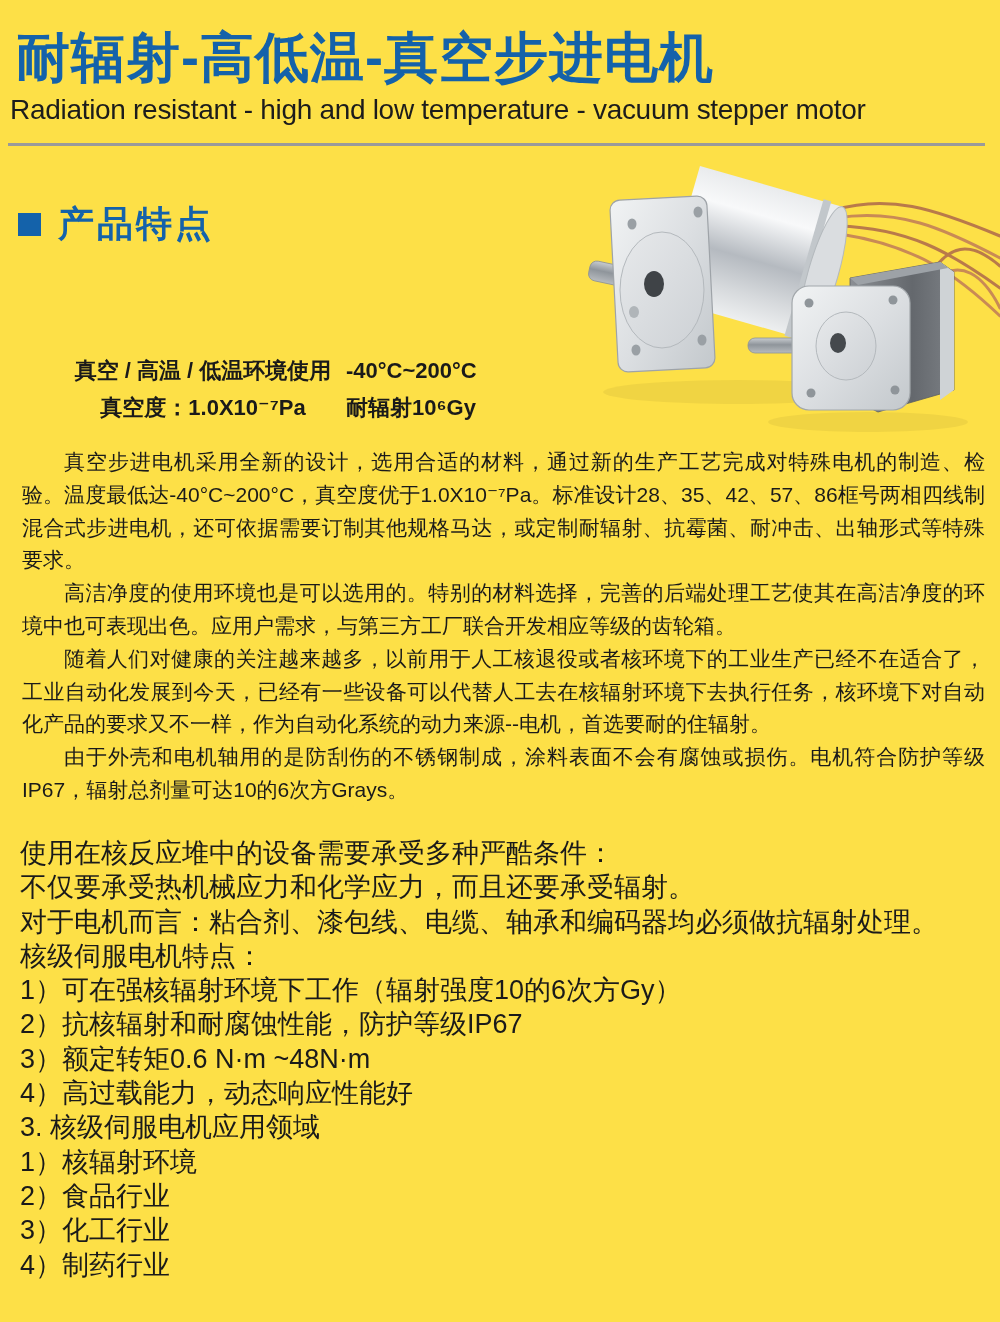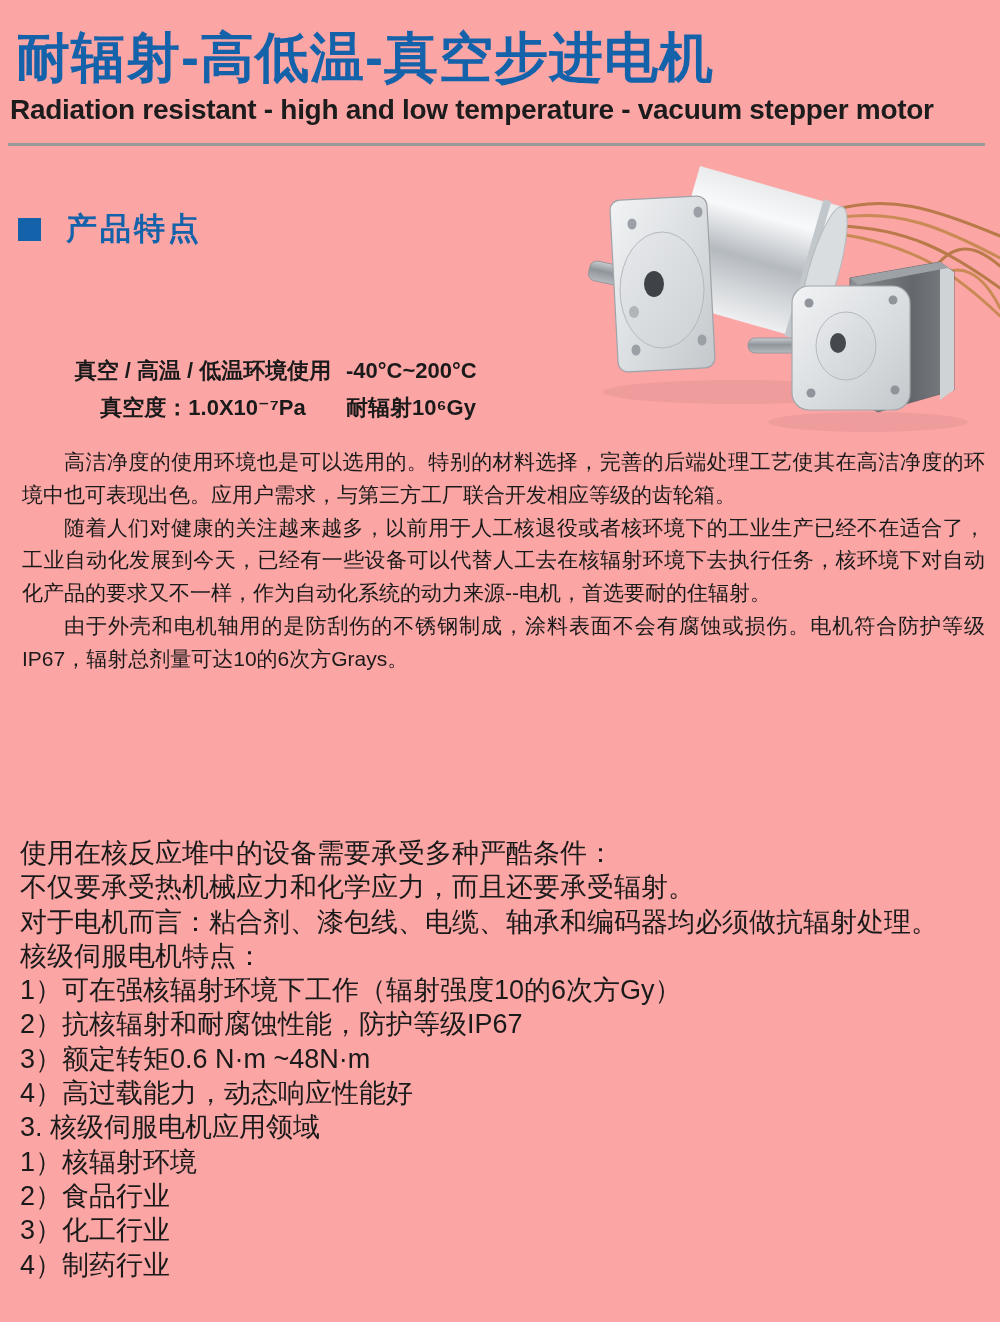--- a/index.html
+++ b/index.html
@@ -1,40 +1,40 @@
 <!DOCTYPE html>
 <html><head>
 <meta charset="utf-8">
 <style>
   html,body { margin:0; padding:0; background:#ffffff; }
   .page {
     position:relative;
     width:1000px;
     height:1322px;
-    background:#fca5a5;
+    background:#fde047;
     font-family:"Liberation Sans","DejaVu Sans",sans-serif;
     color:#1a1a1a;
     overflow:hidden;
   }
   .title-zh {
     position:absolute;
     left:16px; top:22px;
     margin:0;
     font-size:54px;
     font-weight:bold;
     letter-spacing:1px;
     color:#1462aa;
     white-space:nowrap;
   }
   .title-en {
     position:absolute;
     left:10px; top:94px;
     margin:0;
     font-size:28px;
-    font-weight:bold;
+    font-weight:normal;
     letter-spacing:-0.3px;
     color:#1c1c1c;
     white-space:nowrap;
   }
   .divider {
     position:absolute;
     left:8px; top:143px;
     width:977px; height:0;
     border-top:3px solid #9a9a9a;
   }
@@ -44,22 +44,22 @@
     display:flex;
     align-items:center;
   }
   .section-bullet {
     width:23px; height:23px;
     background:#1462aa;
     margin-right:17px;
     flex:0 0 auto;
   }
   .section-heading {
-    margin:8px;
-    font-size:31px;
+    margin:0;
+    font-size:36px;
     font-weight:bold;
     letter-spacing:3px;
     color:#1462aa;
     white-space:nowrap;
     text-align:center;
   }
   .product-image {
     position:absolute;
     left:588px; top:150px;
     width:412px; height:302px;
@@ -190,20 +190,21 @@
       <span class="spec-label">真空 / 高温 / 低温环境使用</span>
       <span class="spec-value">-40°C~200°C</span>
     </div>
     <div class="spec-row">
       <span class="spec-label">真空度：1.0X10⁻⁷Pa</span>
       <span class="spec-value">耐辐射10⁶Gy</span>
     </div>
   </div>
 
   <div class="paragraphs">
+    <p>真空步进电机采用全新的设计，选用合适的材料，通过新的生产工艺完成对特殊电机的制造、检验。温度最低达-40°C~200°C，真空度优于1.0X10⁻⁷Pa。标准设计28、35、42、57、86框号两相四线制混合式步进电机，还可依据需要订制其他规格马达，或定制耐辐射、抗霉菌、耐冲击、出轴形式等特殊要求。</p>
     <p>高洁净度的使用环境也是可以选用的。特别的材料选择，完善的后端处理工艺使其在高洁净度的环境中也可表现出色。应用户需求，与第三方工厂联合开发相应等级的齿轮箱。</p>
     <p>随着人们对健康的关注越来越多，以前用于人工核退役或者核环境下的工业生产已经不在适合了，工业自动化发展到今天，已经有一些设备可以代替人工去在核辐射环境下去执行任务，核环境下对自动化产品的要求又不一样，作为自动化系统的动力来源--电机，首选要耐的住辐射。</p>
     <p>由于外壳和电机轴用的是防刮伤的不锈钢制成，涂料表面不会有腐蚀或损伤。电机符合防护等级IP67，辐射总剂量可达10的6次方Grays。</p>
   </div>
 
   <div class="notes">
     <div class="note-line">使用在核反应堆中的设备需要承受多种严酷条件：</div>
     <div class="note-line">不仅要承受热机械应力和化学应力，而且还要承受辐射。</div>
     <div class="note-line">对于电机而言：粘合剂、漆包线、电缆、轴承和编码器均必须做抗辐射处理。</div>
     <div class="note-line">核级伺服电机特点：</div>

